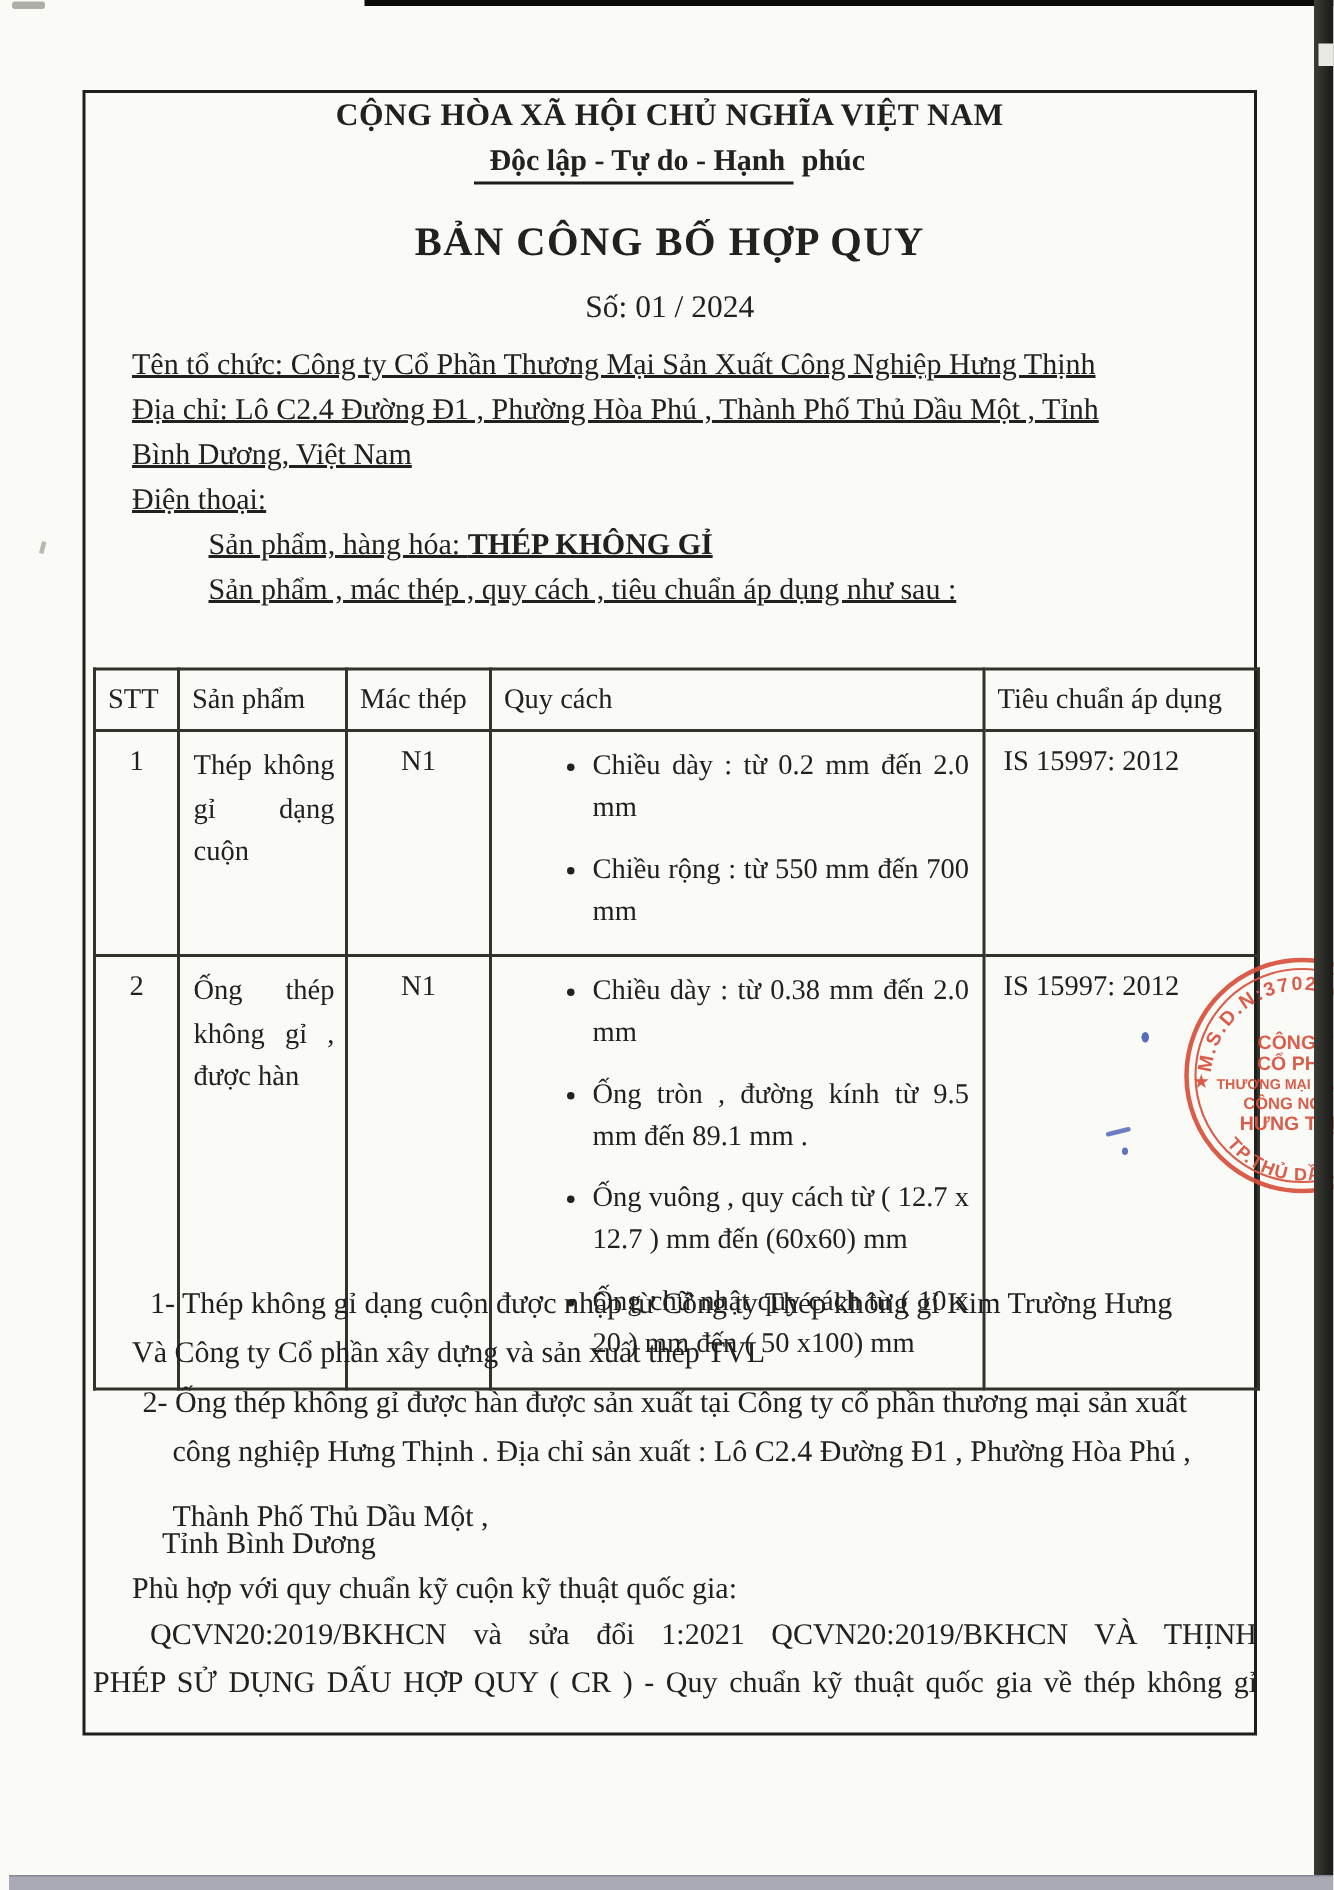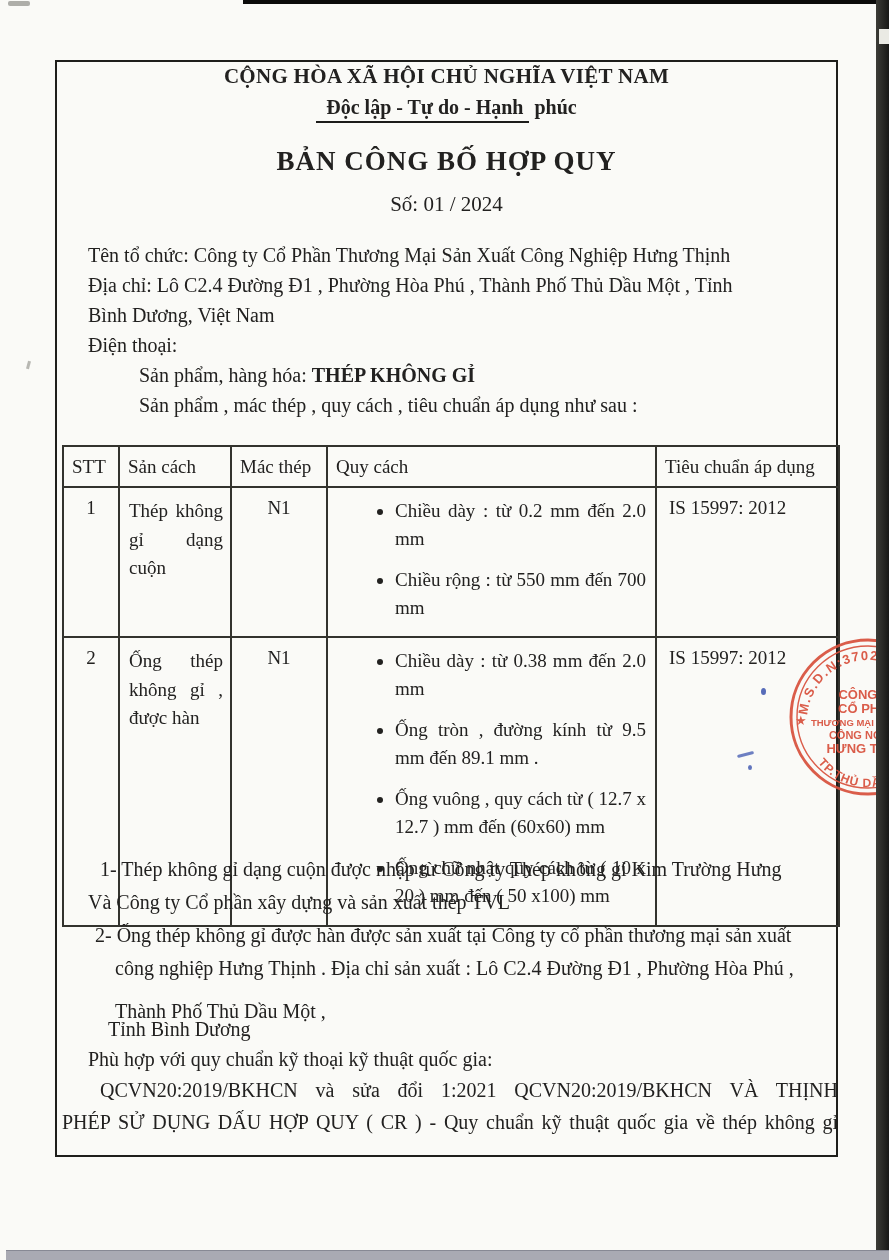--- a/index.html
+++ b/index.html
@@ -26,21 +26,21 @@
   
   .page-border{position:absolute;left:55px;top:60px;width:779px;height:1093px;border:2px solid #1e1e1b;}
   
   .center-band{position:absolute;left:55px;width:783px;text-align:center;}
   .nat-line{top:64px;font-size:21px;font-weight:bold;letter-spacing:.3px;}
   .motto-line{top:96px;font-size:20px;font-weight:bold;}
   .motto-underline{border-bottom:2px solid #1c1c1a;padding:0 6px 3px 10px;}
   .doc-title{top:146px;font-size:27px;font-weight:bold;letter-spacing:1px;}
   .doc-number{top:192px;font-size:21px;}
   
-  .info-block{position:absolute;left:88px;top:240px;width:746px;font-size:20px;line-height:30px;}
+  .info-block{position:absolute;left:88px;top:228px;width:746px;font-size:20px;line-height:30px;text-decoration:underline;}
   .info-block .indent{padding-left:7px;margin-left:44px;}
   .info-line{white-space:nowrap;}
   .bold{font-weight:bold;}
   
   table.spec{position:absolute;left:62px;top:445px;width:776px;border-collapse:collapse;
     font-size:19px;table-layout:fixed;}
   table.spec th,table.spec td{border:2px solid #33332e;font-weight:normal;}
   table.spec th{height:35px;text-align:left;padding:2px 8px;vertical-align:middle;}
   th.c,td.c{text-align:center;}
   td.cell{vertical-align:top;}
@@ -95,21 +95,21 @@
   <colgroup>
       <col style="width:56px">
       <col style="width:112px">
       <col style="width:96px">
       <col style="width:329px">
       <col style="width:183px">
     </colgroup>
   <thead>
     <tr>
       <th class="c">STT</th>
-      <th>Sản cách</th>
+      <th>Sản phẩm</th>
       <th>Mác thép</th>
       <th>Quy cách</th>
       <th>Tiêu chuẩn áp dụng</th>
     </tr>
   </thead>
   <tbody>
     <tr class="r1">
       <td class="cell stt">1</td>
       <td class="cell sp">Thép không gỉ dạng cuộn</td>
       <td class="cell mt">N1</td>
@@ -137,21 +137,21 @@
     </tr>
   </tbody>
 </table>
 
 <div class="note-line n1l1">1-  Thép không gỉ dạng cuộn được nhập từ Công ty Thép không gỉ Kim Trường Hưng</div>
 <div class="note-line n1l2">Và Công ty Cổ phần xây dựng và sản xuất thép TVL</div>
 <div class="note-line n2l1">2-  Ống thép không gỉ được hàn được sản xuất tại Công ty cổ phần thương mại sản xuất</div>
 <div class="note-line n2l2">công nghiệp Hưng Thịnh . Địa chỉ sản xuất : Lô C2.4 Đường Đ1 , Phường Hòa Phú ,</div>
 <div class="note-line n2l3">Thành Phố Thủ Dầu Một ,</div>
 <div class="note-line prov">Tỉnh Bình Dương</div>
-<div class="note-line conf">Phù hợp với quy chuẩn kỹ thoại kỹ thuật quốc gia:</div>
+<div class="note-line conf">Phù hợp với quy chuẩn kỹ cuộn kỹ thuật quốc gia:</div>
 <div class="note-line qcvn1">QCVN20:2019/BKHCN và sửa đổi 1:2021 QCVN20:2019/BKHCN VÀ THỊNH</div>
 <div class="note-line qcvn2">PHÉP SỬ DỤNG DẤU HỢP QUY ( CR ) -  Quy chuẩn kỹ thuật quốc gia về thép không gỉ</div>
 
 <svg class="stamp" viewBox="0 0 200 200">
   <g fill="none" stroke="#d8503c">
     <circle cx="100" cy="100" r="77" stroke-width="3"></circle>
     <circle cx="100" cy="100" r="71" stroke-width="1.4"></circle>
   </g>
   <defs>
     <path id="arcTop" d="M 39 104 A 61 61 0 0 1 161 104"></path>

